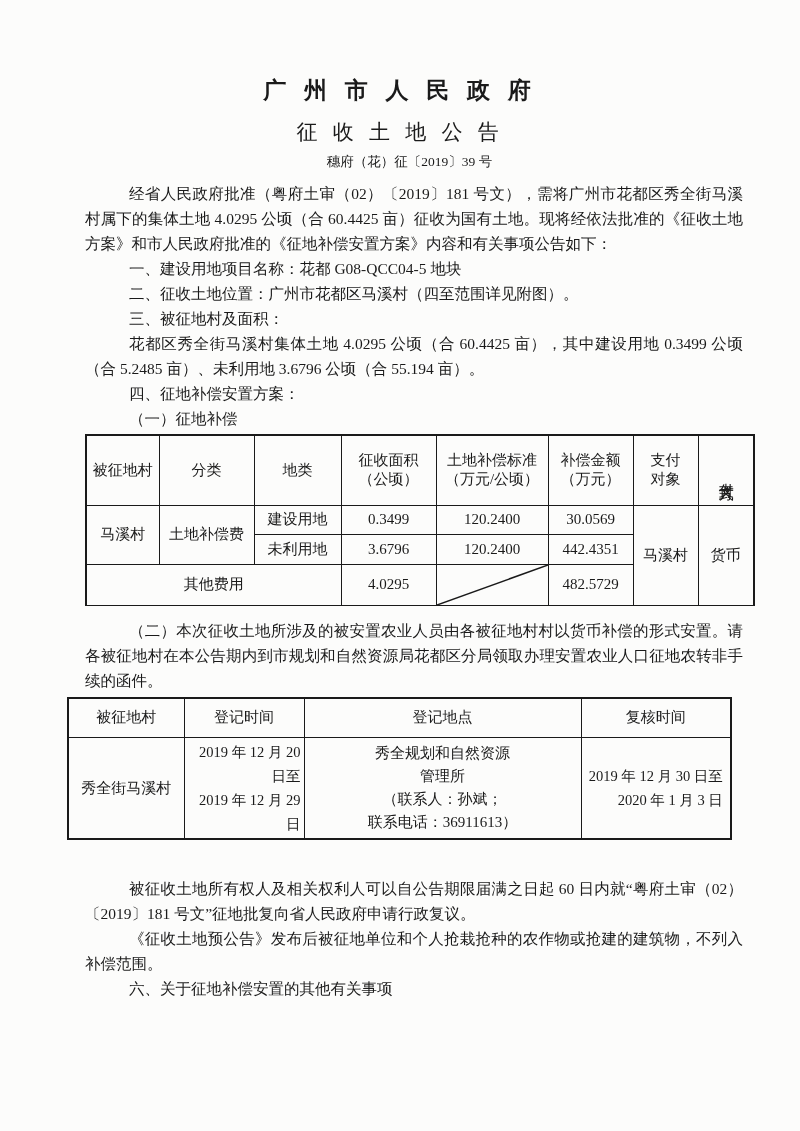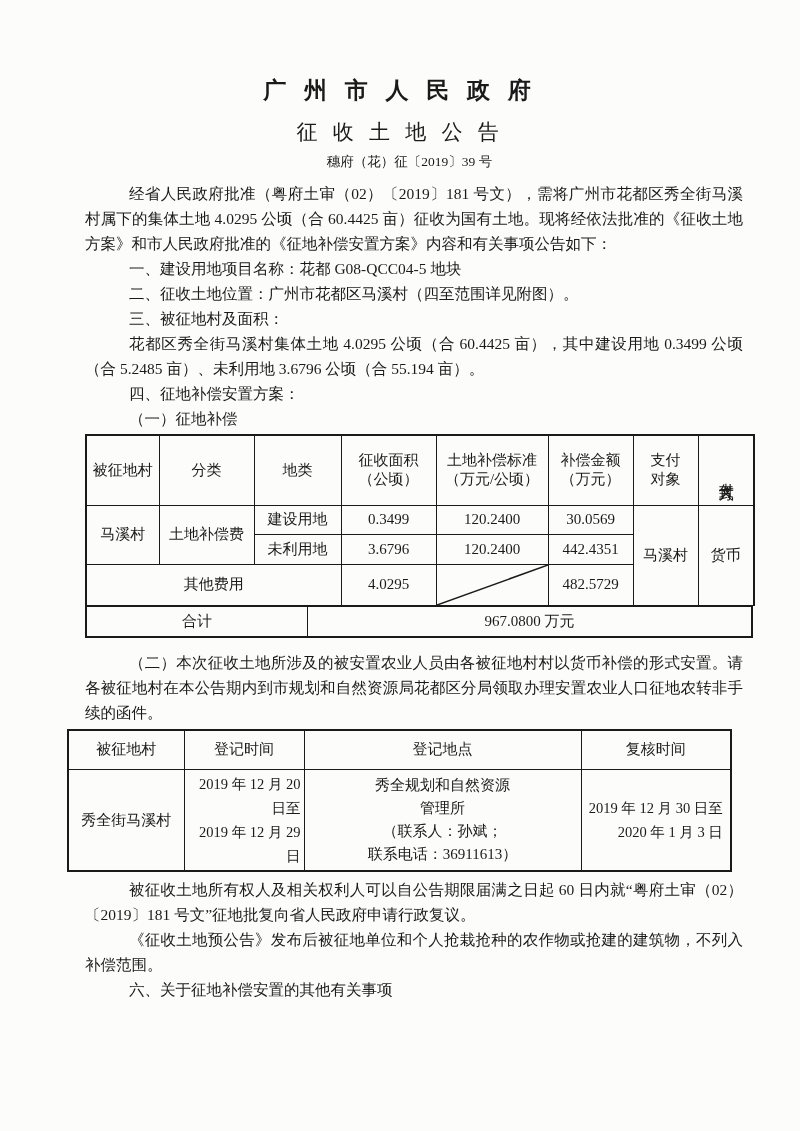--- a/index.html
+++ b/index.html
@@ -41,21 +41,21 @@
   }
   .para {
     margin: 0 57px 0 85px;
     font-size: 15.5px;
     line-height: 25px;
     text-align: justify;
     text-indent: 44px;
   }
   .para.first { margin-top: 10px; }
   .para.after-table { margin-top: 12px; }
-  .para.after-table2 { margin-top: 5px; }
+  .para.after-table2 { margin-top: 36px; }
 
   
   table.comp {
     border-collapse: collapse;
     table-layout: fixed;
     width: 668px;
     margin: 3px 0 0 85px;
     font-size: 15px;
     border: 2px solid #1a1a1a;
     border-bottom-width: 1.5px;
@@ -196,24 +196,20 @@
       <td>4.0295</td>
       <td class="diag">
         <svg viewBox="0 0 100 100" preserveAspectRatio="none">
               <line x1="0" y1="100" x2="100" y2="0" stroke="#1a1a1a" stroke-width="1.5" vector-effect="non-scaling-stroke"></line>
             </svg>
       </td>
       <td>482.5729</td>
     </tr>
   </tbody>
     </table>
-  <div class="total-row">
-    <div class="t-label">合计</div>
-    <div class="t-value">967.0800 万元</div>
-  </div>
 
   <p class="para after-table">（二）本次征收土地所涉及的被安置农业人员由各被征地村村以货币补偿的形式安置。请各被征地村在本公告期内到市规划和自然资源局花都区分局领取办理安置农业人口征地农转非手续的函件。</p>
 
   <table class="reg">
     <colgroup>
       <col style="width:116px">
         <col style="width:120px">
         <col style="width:277px">
         <col style="width:150px">
     </colgroup>

